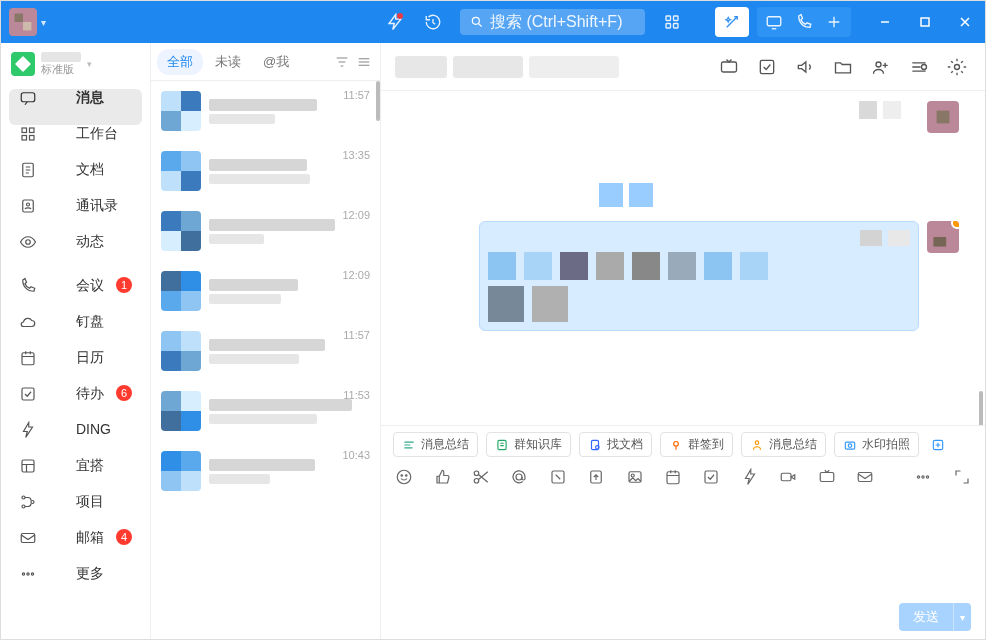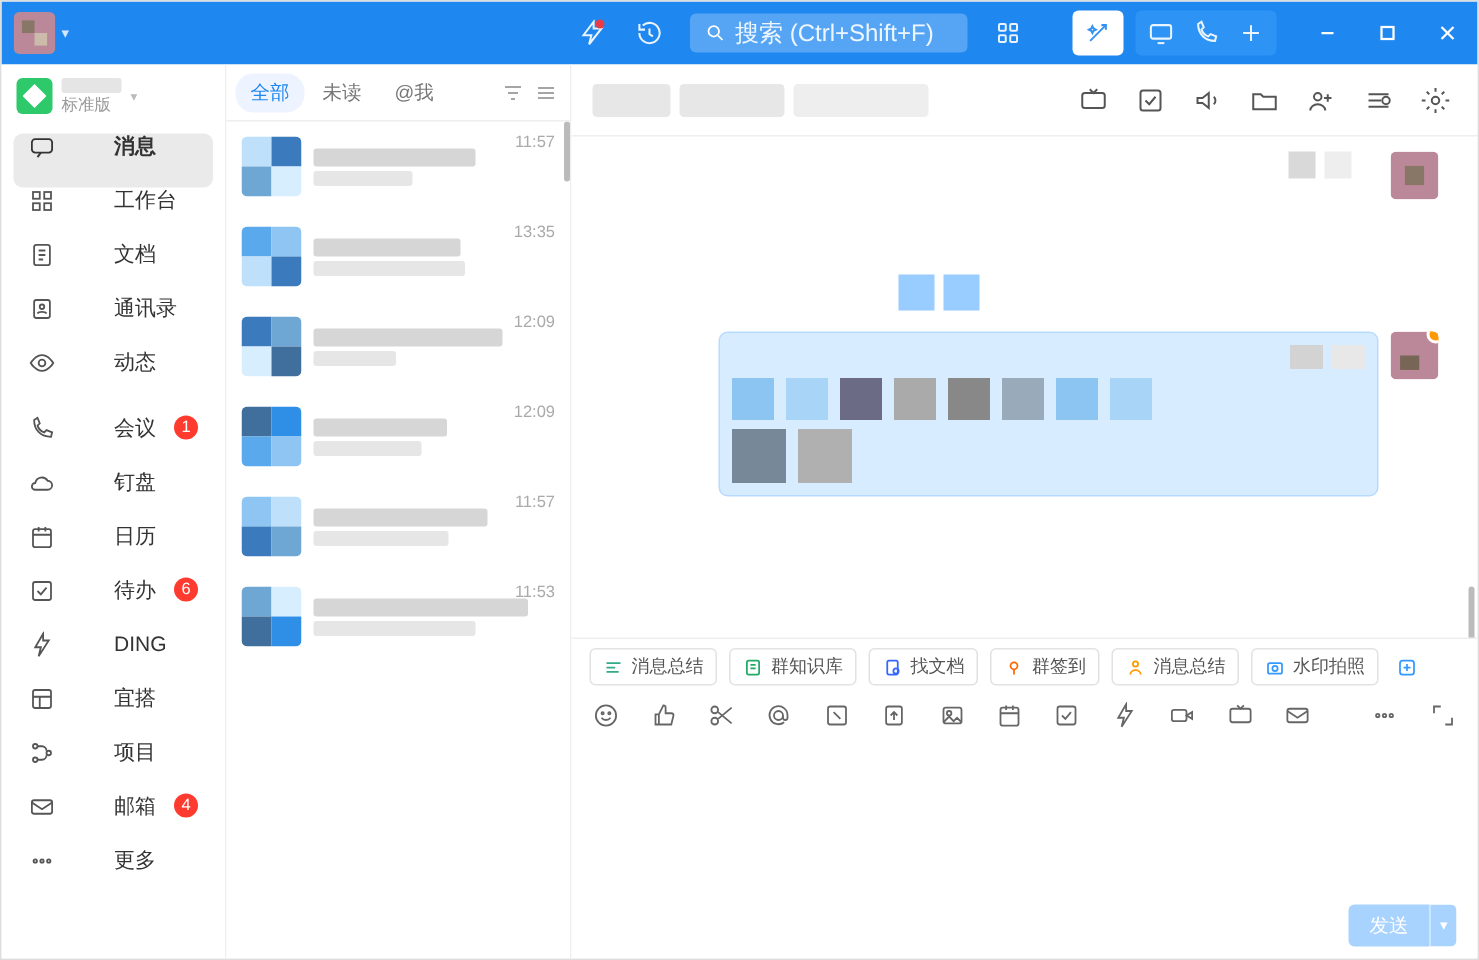--- a/index.html
+++ b/index.html
@@ -426,20 +426,33 @@
             <div class="q" style="background: rgb(215, 238, 255);"></div>
             <div class="q" style="background: rgb(64, 111, 158);"></div>
             <div class="q" style="background: rgb(47, 143, 230);"></div>
           </div>
           <div class="body2">
             <div class="line1" style="width: 89%;"></div>
             <div class="line2" style="width: 67%;"></div>
           </div>
           <div class="time">11:53</div>
         </div>
+        <div class="conv">
+          <div class="cava">
+            <div class="q" style="background: rgb(47, 143, 230);"></div>
+            <div class="q" style="background: rgb(90, 169, 236);"></div>
+            <div class="q" style="background: rgb(143, 197, 242);"></div>
+            <div class="q" style="background: rgb(191, 224, 251);"></div>
+          </div>
+          <div class="body2">
+            <div class="line1" style="width: 66%;"></div>
+            <div class="line2" style="width: 38%;"></div>
+          </div>
+          <div class="time">10:43</div>
+        </div>
       </div>
   </div>
 
   <div class="chat">
     <div class="chat-header">
       <div class="htitle">
         <div class="hblur" style="width:52px"></div>
         <div class="hblur" style="width:70px"></div>
         <div class="hblur" style="width:90px;background:#eee"></div>
       </div>

